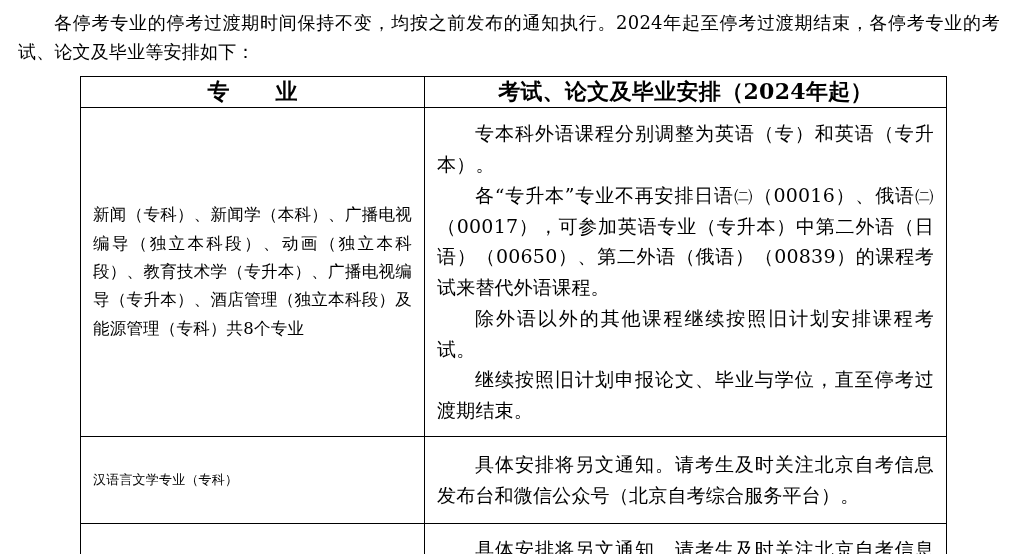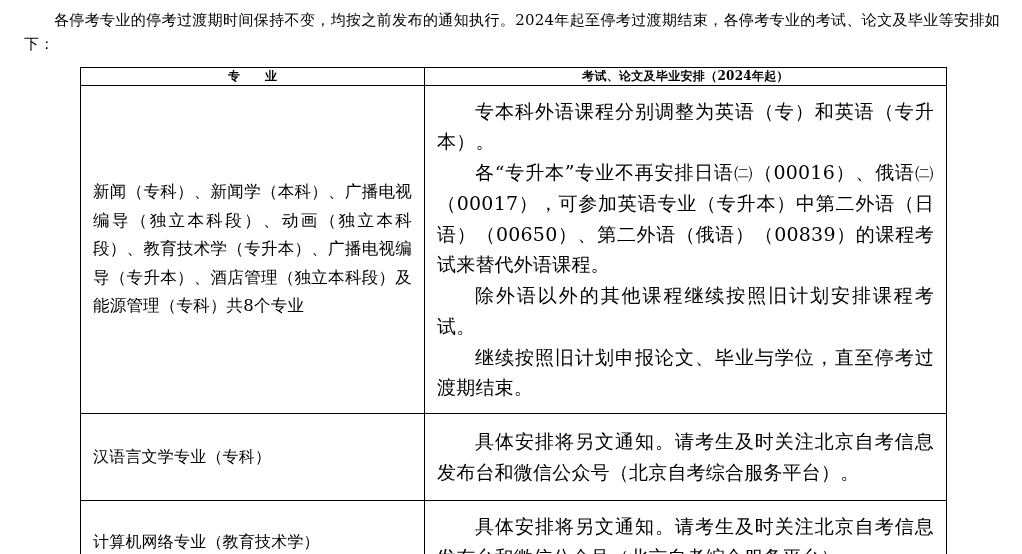--- a/index.html
+++ b/index.html
@@ -14,25 +14,25 @@
     color: #000000;
     overflow: hidden;
   }
   .page {
     position: relative;
     width: 1022px;
     height: 554px;
     box-sizing: border-box;
   }
   .intro {
-    font-size: 15px;
+    font-size: 18px;
     line-height: 1.62;
     text-align: justify;
     text-justify: inter-ideograph;
-    margin: 8px 22px 0 24px;
+    margin: 8px 22px 0 18px;
     text-indent: 2em;
     letter-spacing: 0.2px;
   }
   .table-wrap {
     margin: 10px 0 0 80px;
     width: 866px;
   }
   table.doc-table {
     border-collapse: collapse;
     width: 866px;
@@ -42,21 +42,21 @@
     border: 1px solid #000000;
     vertical-align: middle;
     padding: 0;
   }
   .col-major { width: 344px; }
   .col-arr   { width: 522px; }
 
   .th-cell {
     text-align: center;
     font-weight: bold;
-    font-size: 12px;
+    font-size: 22px;
     padding: 9px 4px 9px 4px;
     letter-spacing: 0.3px;
   }
   .th-cell .spaced {
     letter-spacing: 0.55em;
     padding-left: 0.55em;
   }
   .cell-text {
     font-size: 19px;
     line-height: 1.62;
@@ -76,21 +76,21 @@
   }
   .cell-major {
     font-size: 16.5px;
     line-height: 1.72;
     padding: 10px 12px 10px 12px;
     text-align: justify;
     text-justify: inter-ideograph;
     letter-spacing: 0.2px;
   }
   .cell-plain {
-    font-size: 16px;
+    font-size: 13px;
     line-height: 1.62;
     padding: 12px 12px 12px 12px;
     letter-spacing: 0.2px;
   }
   .row-big td { height: 288px; }
   .row-mid td { height: 86px; }
   .row-last td { height: 74px; }
 </style>
 </head>
 <body>

